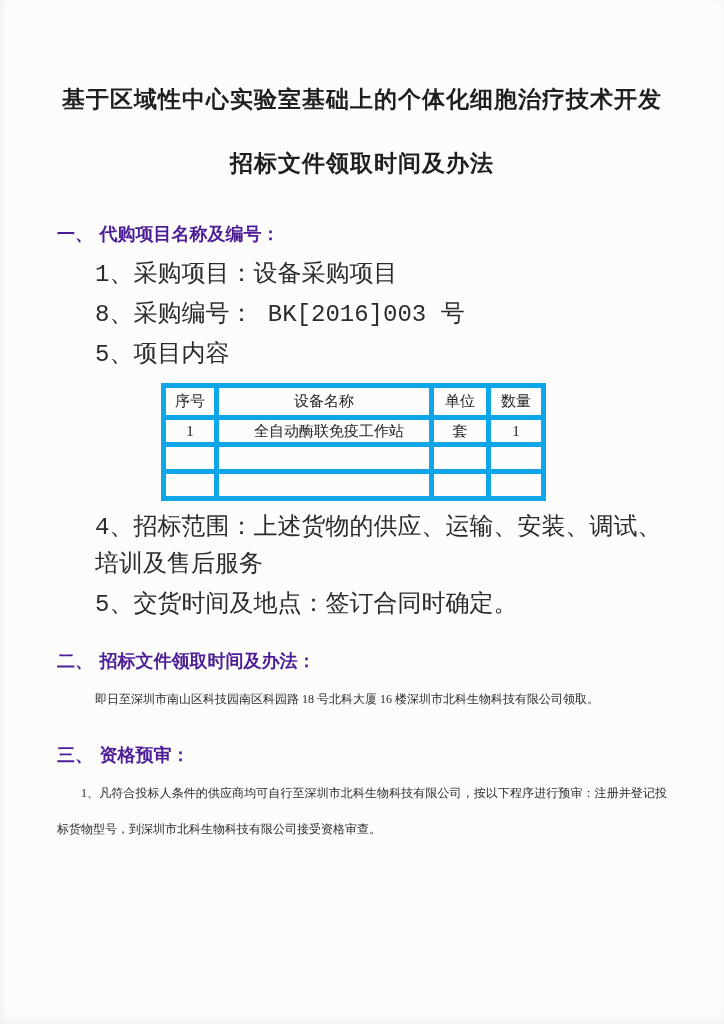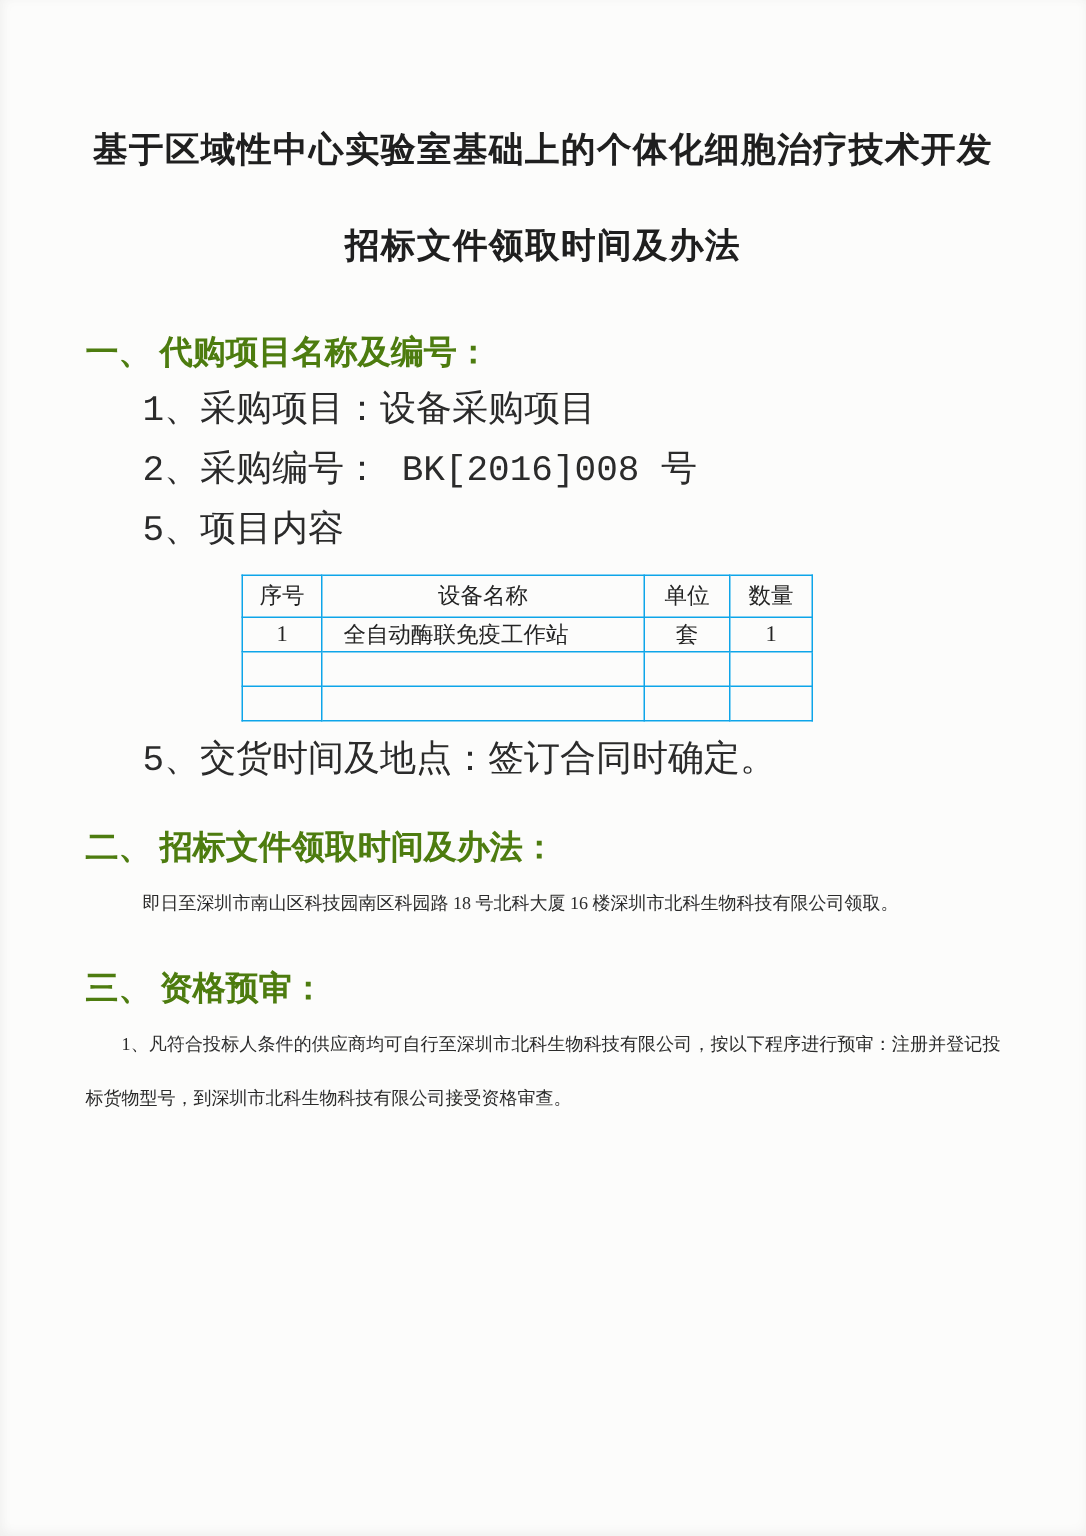--- a/index.html
+++ b/index.html
@@ -31,54 +31,54 @@
     }
     .intro {
       margin: 36px 0 0 0;
       font-size: 18px;
       line-height: 36px;
       text-indent: 2em;
       text-align: justify;
     }
     .sec-heading {
       margin: 20px 0 0 0;
-      font-size: 22px;
+      font-size: 18px;
       line-height: 37px;
       font-weight: bold;
-      color: #4d7c0f;
+      color: #4c1d95;
     }
     .sec-num { display: inline-block; min-width: 38px; }
     .sub-item {
       margin: 3px 0 0 38px;
       font-size: 24px;
       line-height: 37px;
       font-family: Liberation Mono, monospace;
     }
     .equip-table {
       margin: 10px 0 8px 104px;
       border-collapse: collapse;
       font-size: 15px;
       color: #242424;
       table-layout: fixed;
     }
     .equip-table th, .equip-table td {
-      border: 1px solid #0ea5e9;
+      border: 5px solid #0ea5e9;
       padding: 0 4px;
       font-weight: normal;
       text-align: center;
       overflow: hidden;
       white-space: nowrap;
     }
     .equip-table th { height: 27px; }
     .equip-table td { height: 22px; }
     .col-no   { width: 53px; }
     .col-name { width: 215px; }
     .col-unit { width: 57px; }
     .col-qty  { width: 55px; }
-    .equip-table td.cell-name { text-align: left; padding-left: 14px; }
+    .equip-table td.cell-name { text-align: center; padding-left: 14px; }
     .sec-body {
       margin: 1px 0 0 38px;
       font-size: 12px;
       line-height: 36px;
       text-align: justify;
     }
     .sec-body.full-width {
       margin-left: 0;
       text-indent: 2em;
     }
@@ -93,21 +93,21 @@
     <span>招标文件领取时间及办法</span>
   </h1>
 
 
   <p class="sec-heading">
     <span class="sec-num">一、</span>
     <span>代购项目名称及编号：</span>
   </p>
 
   <p class="sub-item">1、采购项目：设备采购项目</p>
-  <p class="sub-item">2、采购编号： BK[2016]008 号</p>
+  <p class="sub-item">8、采购编号： BK[2016]003 号</p>
   <p class="sub-item">5、项目内容</p>
 
   <table class="equip-table">
     <colgroup>
       <col class="col-no">
         <col class="col-name">
         <col class="col-unit">
         <col class="col-qty">
     </colgroup>
     <thead>
@@ -133,20 +133,21 @@
       </tr>
       <tr>
         <td></td>
         <td class="cell-name"></td>
         <td></td>
         <td></td>
       </tr>
     </tbody>
   </table>
 
+  <p class="sub-item">4、招标范围：上述货物的供应、运输、安装、调试、培训及售后服务</p>
   <p class="sub-item">5、交货时间及地点：签订合同时确定。</p>
 
   <p class="sec-heading">
     <span class="sec-num">二、</span>
     <span>招标文件领取时间及办法：</span>
   </p>
   <p class="sec-body">即日至深圳市南山区科技园南区科园路 18 号北科大厦 16 楼深圳市北科生物科技有限公司领取。</p>
 
   <p class="sec-heading">
     <span class="sec-num">三、</span>

